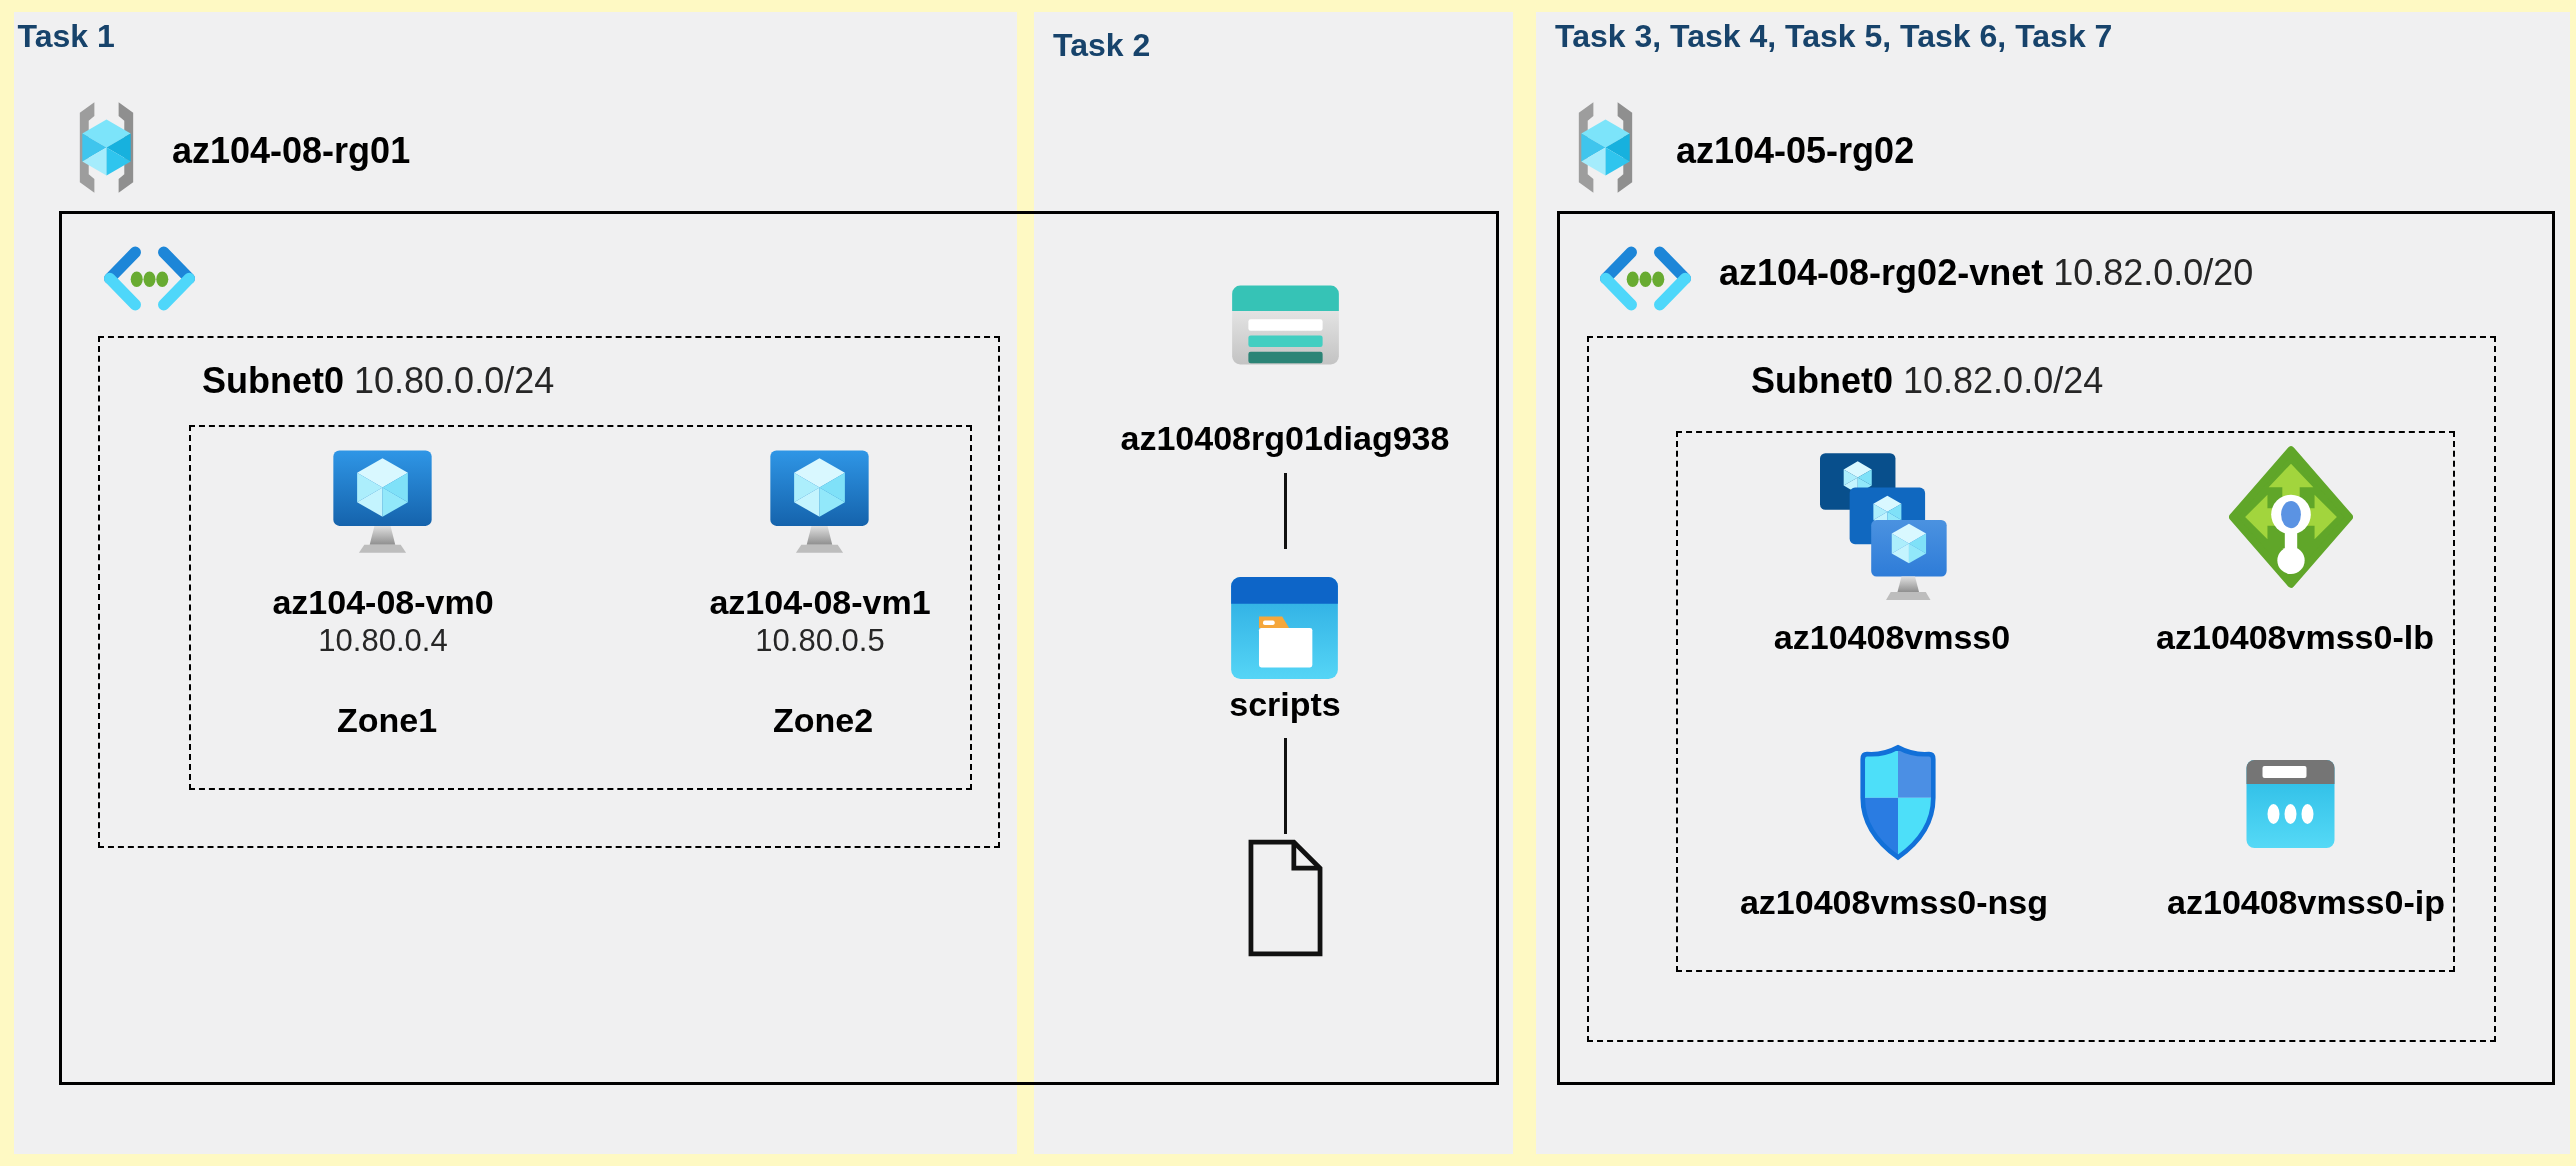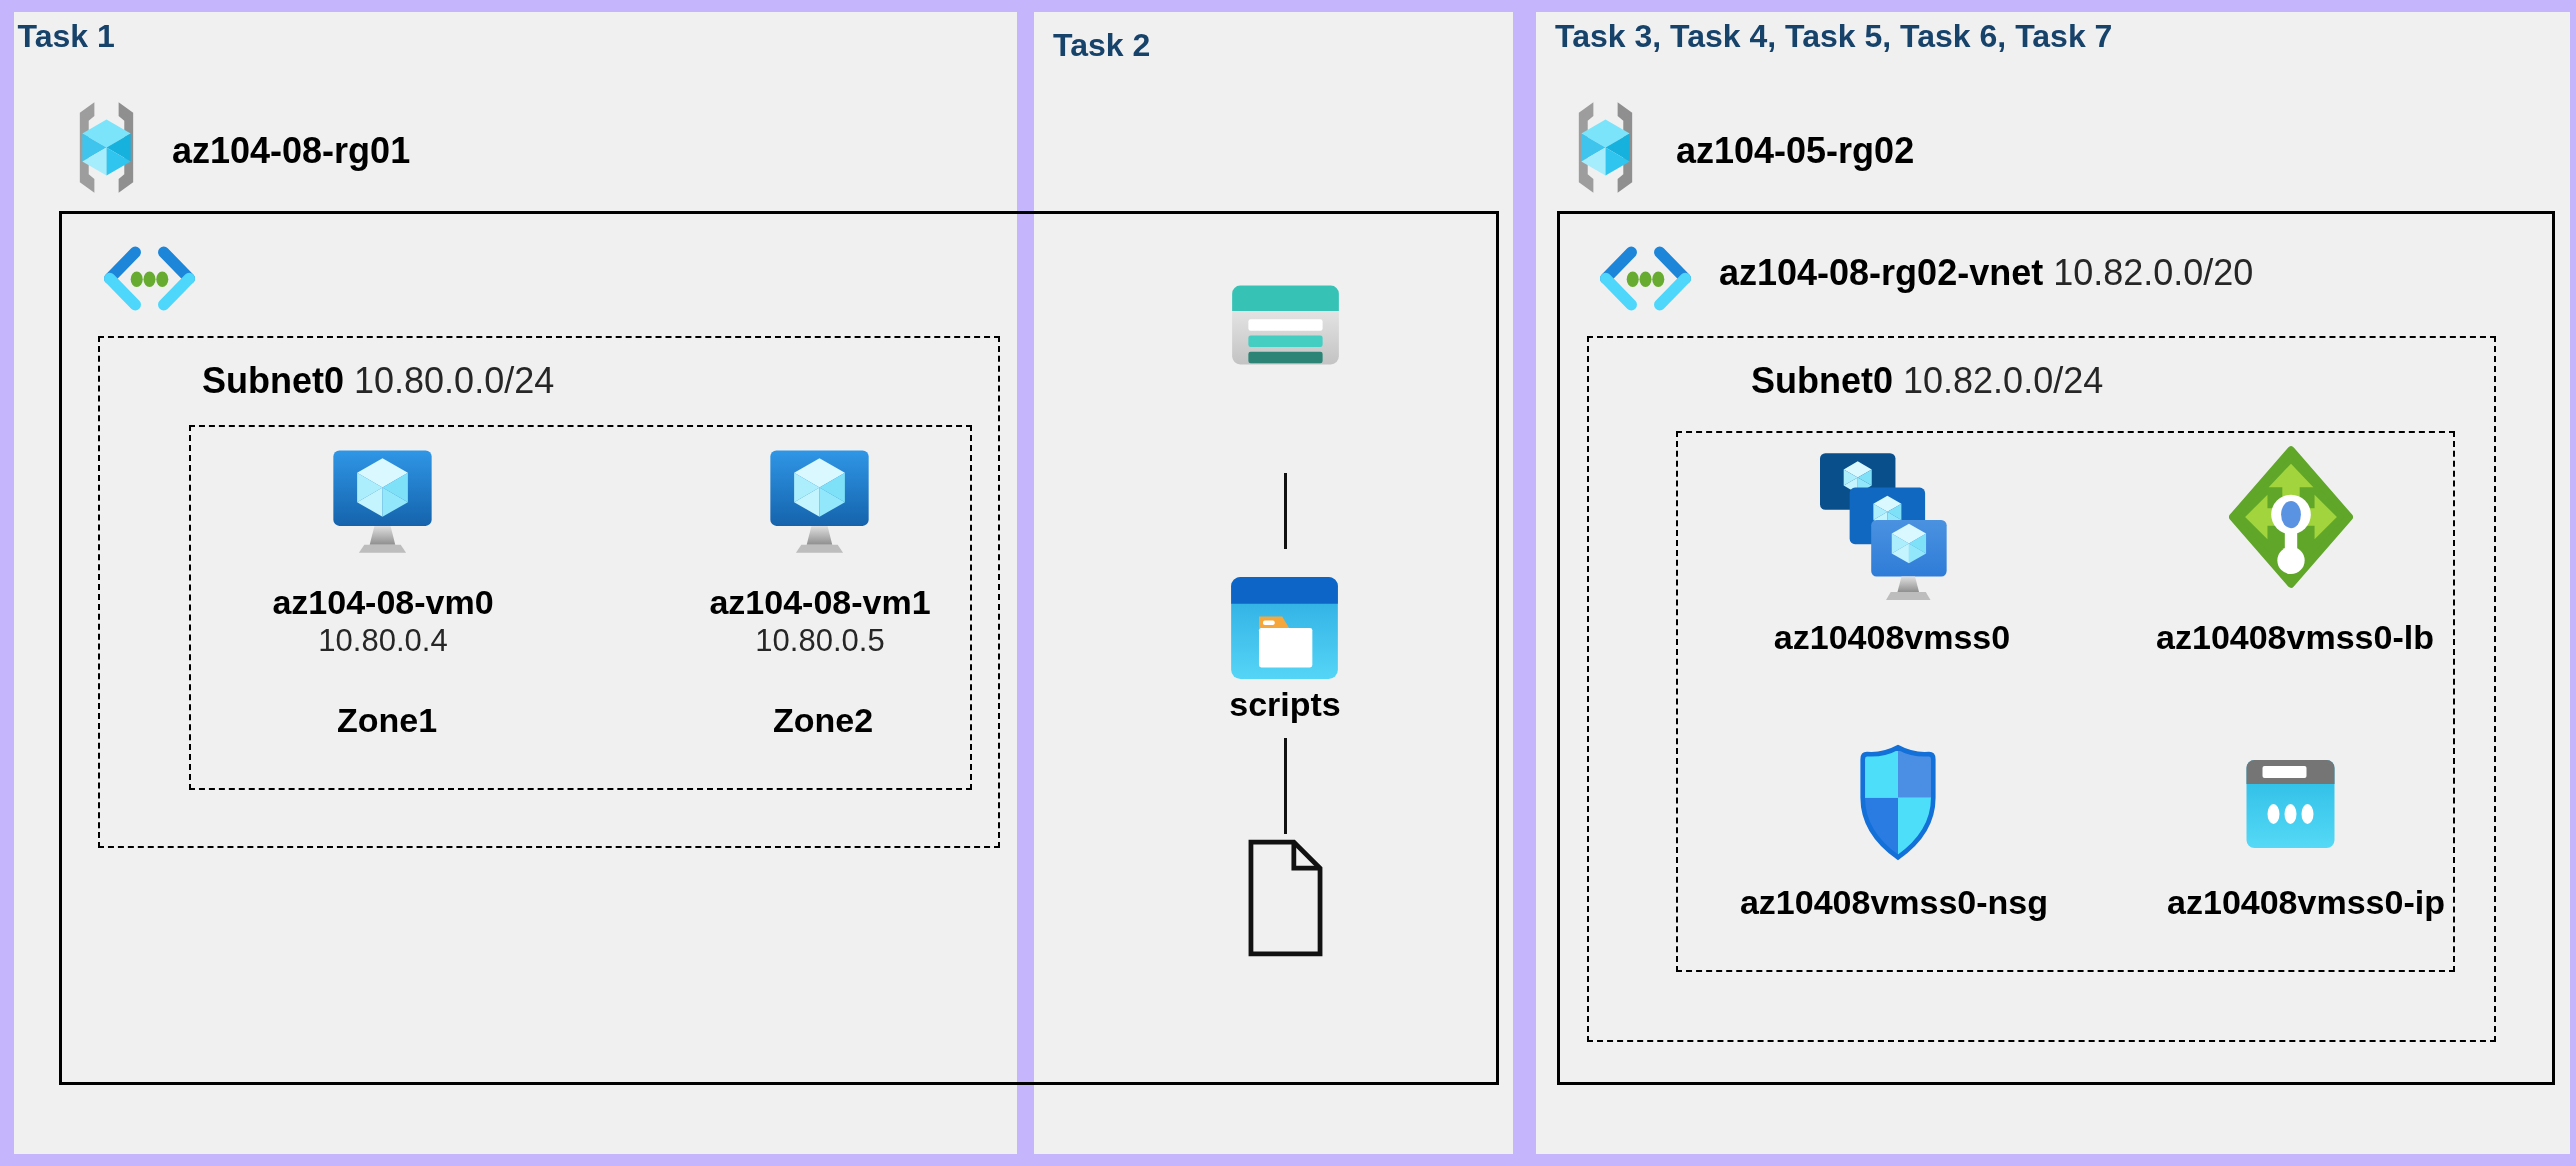--- a/index.html
+++ b/index.html
@@ -1,16 +1,16 @@
 <!DOCTYPE html>
 <html style="font-size:10.8px"><head>
 <meta charset="utf-8">
 <style>
   html,body{margin:0;padding:0;background:#ffffff;}
-  .canvas{position:relative;width:2576px;height:1166px;background:#c4b5fd;
+  .canvas{position:relative;width:2576px;height:1166px;background:#fef9c3;
           font-family:"Liberation Sans",sans-serif;color:#000;overflow:hidden;}
   .panel{position:absolute;background:#f0f0f1;}
   .title{position:absolute;font-size:32px;font-weight:700;color:#17436b;white-space:nowrap;line-height:1.1;}
   .hdr{position:absolute;font-size:36px;font-weight:700;white-space:nowrap;line-height:1.1;}
   .hdr .val{font-weight:400;color:#262626;}
   .big{position:absolute;font-size:34px;font-weight:700;white-space:nowrap;line-height:1.1;}
   .ipl{position:absolute;font-size:31px;font-weight:400;color:#262626;white-space:nowrap;line-height:1.1;}
   .ctr{transform:translateX(-50%);text-align:center;}
   .solidbox{position:absolute;border:3.4px solid #000;box-sizing:border-box;}
   .dashbox{position:absolute;border:2.7px dashed #000;box-sizing:border-box;}
@@ -129,20 +129,21 @@
   <div class="ipl ctr" style="left:820px;top:624px">10.80.0.5</div>
   <div class="big ctr" style="left:823px;top:702px">Zone2</div>
 
   <svg class="icon" style="left:1224px;top:267px" width="123" height="116" viewBox="0 0 100 100">
     <rect x="4" y="16" width="92" height="68" rx="7" fill="url(#storGrad)"></rect>
     <path d="M4,23 a7,7 0 0 1 7,-7 h78 a7,7 0 0 1 7,7 v15 H4 Z" fill="#36c3b6"></path>
     <rect x="18" y="45" width="64" height="10" rx="2" fill="#ffffff"></rect>
     <rect x="18" y="59" width="64" height="10" rx="2" fill="#43cec1"></rect>
     <rect x="18" y="73" width="64" height="10" rx="2" fill="#2b8476"></rect>
   </svg>
+  <div class="big ctr" style="left:1285px;top:420px">az10408rg01diag938</div>
 
   <div class="vline" style="left:1284px;top:473px;height:76px"></div>
 
   <svg class="icon" style="left:1224px;top:570px" width="121" height="116" viewBox="0 0 100 100">
     <rect x="4" y="6" width="92" height="88" rx="8" fill="url(#scrGrad)"></rect>
     <path d="M4,14 a8,8 0 0 1 8,-8 h76 a8,8 0 0 1 8,8 v15 H4 Z" fill="#0d65c8"></path>
     <polygon points="28,40 48,40 54,50 28,50" fill="#f5a73b"></polygon>
     <rect x="31.5" y="43.5" width="10" height="4" rx="1.5" fill="#ffffff"></rect>
     <rect x="28" y="50" width="46" height="34" rx="2" fill="#ffffff"></rect>
   </svg>

